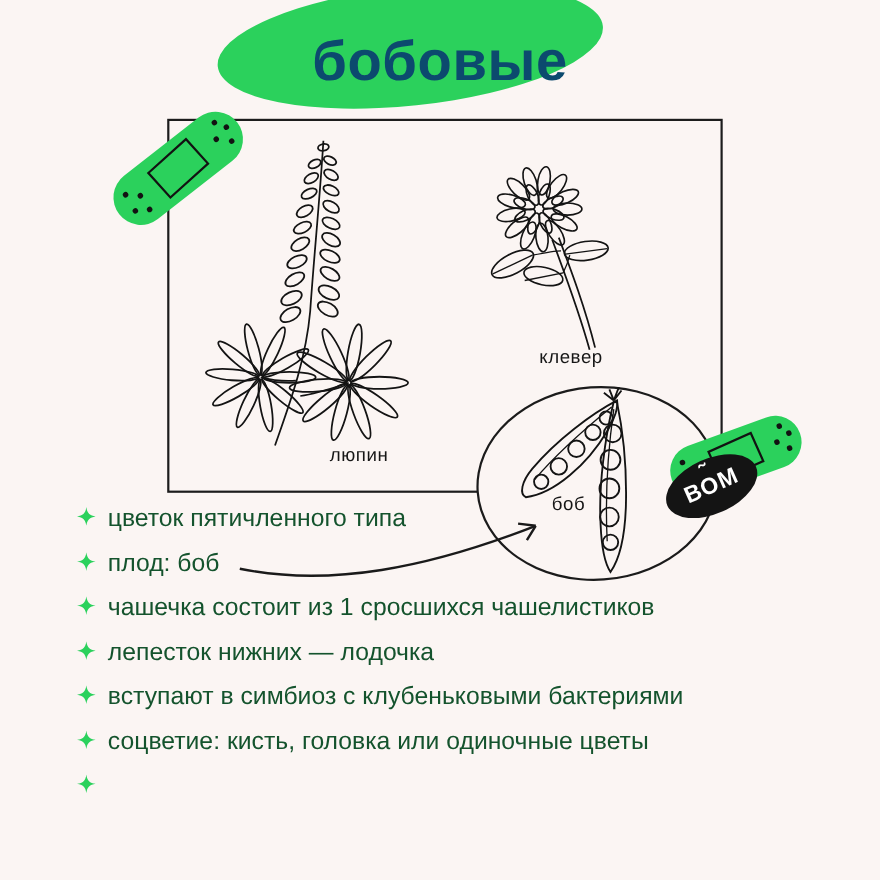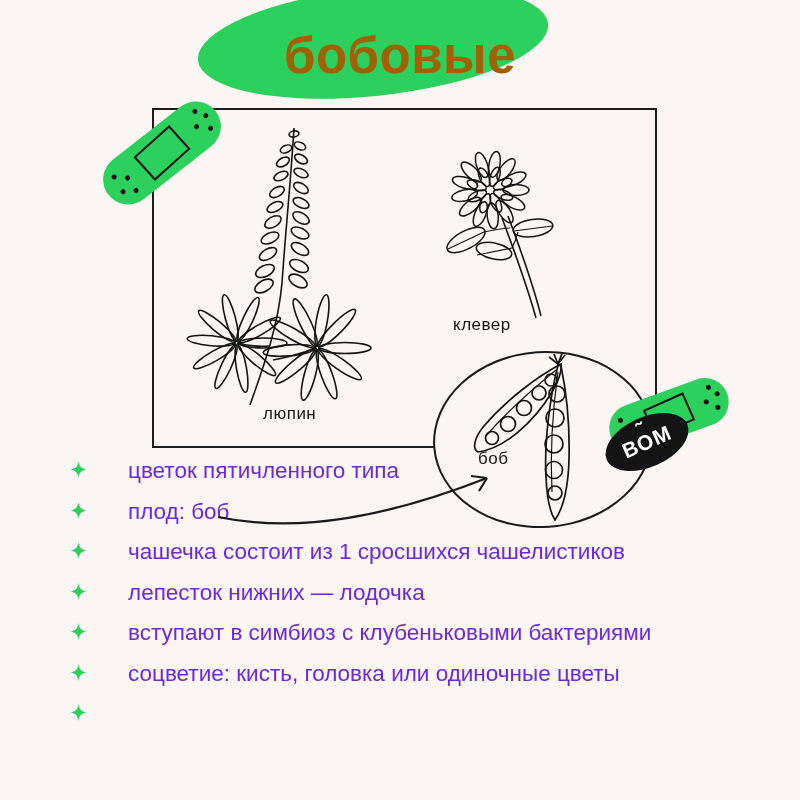--- a/index.html
+++ b/index.html
@@ -17,35 +17,35 @@
   .title-blob {
     left:197px; top:-12px; width:352px; height:108px;
     background:#2bd15c; border-radius:50%;
     transform:rotate(-6deg);
     z-index:1;
   }
   .title {
     left:230px; top:26px; width:340px;
     text-align:center;
     font-size:51px; font-weight:600; letter-spacing:0.5px;
-    color:#a16207; z-index:2;
+    color:#0c4a6e; z-index:2;
   }
 
   
   .frame {
     left:152px; top:108px; width:505px; height:340px;
     border:2px solid #1c1c1c;
     z-index:1;
   }
   .illu { z-index:2; }
   .illu path, .illu ellipse, .illu circle, .illu line {
     stroke:#141414; fill:none;
   }
   .fig-label {
-    font-size:17px; letter-spacing:0.5px; text-align:left; z-index:3;
+    font-size:17px; letter-spacing:0.5px; text-align:right; z-index:3;
   }
   #lupin-svg  { left:183px; top:118px; }
   #clover-svg { left:438px; top:148px; }
   .label-lupin  { left:263px; top:404px; width:90px; }
   .label-clover { left:453px; top:315px; width:95px; }
 
   
   .pod-oval {
     left:433px; top:351px; width:220px; height:177px;
     border:2px solid #1b1b1b; border-radius:50%;
@@ -90,21 +90,21 @@
   }
   .logo-tilde {
     position:absolute; top:-13px; left:50%; transform:translateX(-4px);
     font-size:20px; color:#ffffff;
   }
 
   
   .bullets { left:70px; top:457px; width:670px; z-index:2; }
   .bullet { display:flex; gap:11px; margin-bottom:13.5px; }
   .bullet .star { flex:0 0 17px; margin-top:4px; }
-  .bullet-text { font-size:22.5px; line-height:27px; color:#6d28d9;margin-left:30px; }
+  .bullet-text { font-size:22.5px; line-height:27px; color:#14532d; }
   .bullet-text span { display:block; white-space:nowrap; }
 </style>
 </head>
 <body>
 
 <div class="abs title-blob"></div>
 <div class="abs title">бобовые</div>
 
 <div class="abs frame"></div>
 

